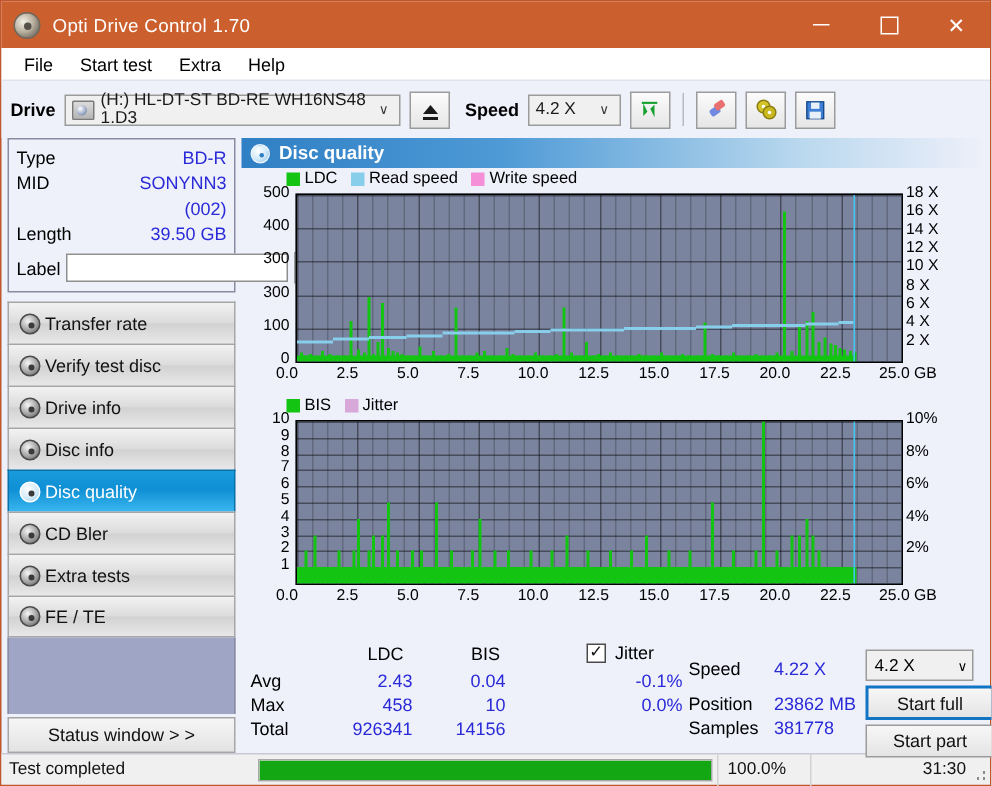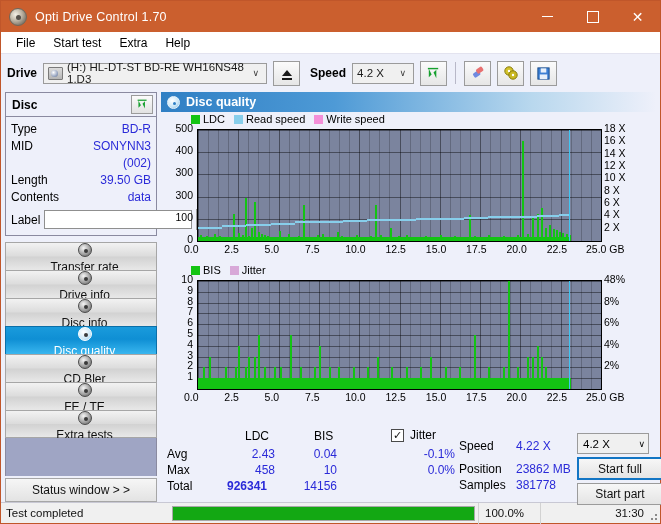--- a/index.html
+++ b/index.html
@@ -166,21 +166,21 @@
     content:"";position:absolute;left:5px;top:5px;width:3px;height:3px;border-radius:50%;background:#fff;
   }
 
   .nav-list { margin-top: 6px; display: flex; flex-direction: column; }
   .nav-btn {
     height: 28px;
     background: linear-gradient(#f2f2f2 0%, #dcdcdc 48%, #d2d2d2 52%, #e8e8e8 100%);
     border: 1px solid #a6a6a6; border-bottom: none;
     display: flex; align-items: center;
     padding-left: 7px; gap: 3px;
-    font-size: 12px; color: #111; flex-direction: column;
+    font-size: 12px; color: #111;
   }
   .nav-btn:last-child { border-bottom: 1px solid #a6a6a6; }
   .nav-btn.active {
     background: linear-gradient(#1a9bdc 0%, #0f8fd4 45%, #39b6ef 100%);
     color: #ffffff;
     border-color: #0b6fa8;
   }
   .nav-ico {
     width: 14px; height: 14px; border-radius: 50%;
     background: radial-gradient(circle at 38% 34%, #f5f5f5 0%, #9b9b9b 60%, #585858 100%);
@@ -375,85 +375,75 @@
         <rect x="4" y="9" width="8" height="5" fill="#e8f0fa"></rect>
       </svg>
     </div>
   </div>
 
   <div class="body-split">
 
     <div class="left-pane">
 
       <div class="disc-box">
-        <div class="disc-head">
-          <div class="t">Disc</div>
-          <div class="refresh-btn">
-            <svg width="13" height="13" viewBox="0 0 16 16">
-              <path d="M3 3 L3 12 L6 9 Z" fill="#16a02e"></path>
-              <path d="M11 13 L11 4 L8 7 Z" fill="#16a02e"></path>
-              <rect x="2" y="2" width="11" height="1.5" fill="#16a02e"></rect>
-            </svg>
-          </div>
-        </div>
         <div class="disc-rows">
           <div class="drow">
             <span class="k">Type</span>
             <span class="v">BD-R</span>
           </div>
           <div class="drow">
             <span class="k">MID</span>
             <span class="v">SONYNN3 (002)</span>
           </div>
           <div class="drow">
             <span class="k">Length</span>
             <span class="v">39.50 GB</span>
           </div>
-          <div class="drow">
-            <span class="k">Contents</span>
-            <span class="v">data</span>
-          </div>
           <div class="label-row">
             <span class="k">Label</span>
             <input class="label-input" type="text" placeholder="" style="">
             <div class="disc-icon-btn">
               <div class="mini-disc"></div>
             </div>
           </div>
         </div>
       </div>
 
       <div class="nav-list">
         <div class="nav-btn">
           <div class="nav-ico"></div>
           <span>Transfer rate</span>
         </div>
         <div class="nav-btn">
           <div class="nav-ico"></div>
+          <span>Verify test disc</span>
+        </div>
+        <div class="nav-btn">
+          <div class="nav-ico"></div>
           <span>Drive info</span>
         </div>
         <div class="nav-btn">
           <div class="nav-ico"></div>
           <span>Disc info</span>
         </div>
         <div class="nav-btn active">
           <div class="nav-ico"></div>
           <span>Disc quality</span>
         </div>
         <div class="nav-btn">
           <div class="nav-ico"></div>
           <span>CD Bler</span>
         </div>
         <div class="nav-btn">
           <div class="nav-ico"></div>
-          <span>FE / TE</span>
+          <span>Extra tests</span>
         </div>
         <div class="nav-btn">
           <div class="nav-ico"></div>
-          <span>Extra tests</span>
+          <span>FE / TE</span>
         </div>
       </div>
 
       <div class="left-spacer"></div>
       <div class="status-win-btn">Status window &gt; &gt;</div>
     </div>
 
     <div class="right-pane">
       <div class="panel-head">
         <div class="phico"></div>
@@ -821,21 +811,21 @@
               <div class="ytick" style="left: 0px; width: 32px; top: 63px;">5</div>
               <div class="ytick" style="left: 0px; width: 32px; top: 52.2px;">6</div>
               <div class="ytick" style="left: 0px; width: 32px; top: 41.4px;">7</div>
               <div class="ytick" style="left: 0px; width: 32px; top: 30.6px;">8</div>
               <div class="ytick" style="left: 0px; width: 32px; top: 19.8px;">9</div>
               <div class="ytick" style="left: 0px; width: 32px; top: 9px;">10</div>
               <div class="y2tick" style="left: 443px; top: 95.4px;">2%</div>
               <div class="y2tick" style="left: 443px; top: 73.8px;">4%</div>
               <div class="y2tick" style="left: 443px; top: 52.2px;">6%</div>
               <div class="y2tick" style="left: 443px; top: 30.6px;">8%</div>
-              <div class="y2tick" style="left: 443px; top: 9px;">48%</div>
+              <div class="y2tick" style="left: 443px; top: 9px;">10%</div>
               <div class="xtick" style="left: 23px; top: 127px;">0.0</div>
               <div class="xtick" style="left: 63.3px; top: 127px;">2.5</div>
               <div class="xtick" style="left: 103.6px; top: 127px;">5.0</div>
               <div class="xtick" style="left: 143.9px; top: 127px;">7.5</div>
               <div class="xtick" style="left: 184.2px; top: 127px;">10.0</div>
               <div class="xtick" style="left: 224.5px; top: 127px;">12.5</div>
               <div class="xtick" style="left: 264.8px; top: 127px;">15.0</div>
               <div class="xtick" style="left: 305.1px; top: 127px;">17.5</div>
               <div class="xtick" style="left: 345.4px; top: 127px;">20.0</div>
               <div class="xtick" style="left: 385.7px; top: 127px;">22.5</div>
@@ -858,21 +848,21 @@
           <div class="cell v2" style="left:62px; top:18px; width:46px; text-align:right;">2.43</div>
           <div class="cell v2" style="left:128px;top:18px; width:42px; text-align:right;">0.04</div>
           <div class="cell v2" style="left:236px;top:18px; width:52px; text-align:right;">-0.1%</div>
 
           <div class="cell k2" style="left:0px;  top:34px;">Max</div>
           <div class="cell v2" style="left:62px; top:34px; width:46px; text-align:right;">458</div>
           <div class="cell v2" style="left:128px;top:34px; width:42px; text-align:right;">10</div>
           <div class="cell v2" style="left:236px;top:34px; width:52px; text-align:right;">0.0%</div>
 
           <div class="cell k2" style="left:0px;  top:50px;">Total</div>
-          <div class="cell v2" style="left:52px; top:50px; width:56px; text-align:center;font-weight:bold;">926341</div>
+          <div class="cell v2" style="left:52px; top:50px; width:56px; text-align:right;">926341</div>
           <div class="cell v2" style="left:118px;top:50px; width:52px; text-align:right;">14156</div>
         </div>
 
         <div class="stats-right">
           <div class="cell k2" style="left:0px;  top:10px;">Speed</div>
           <div class="cell v2" style="left:57px; top:10px;">4.22 X</div>
           <div class="cell k2" style="left:0px;  top:33px;">Position</div>
           <div class="cell v2" style="left:57px; top:33px;">23862 MB</div>
           <div class="cell k2" style="left:0px;  top:49px;">Samples</div>
           <div class="cell v2" style="left:57px; top:49px;">381778</div>

